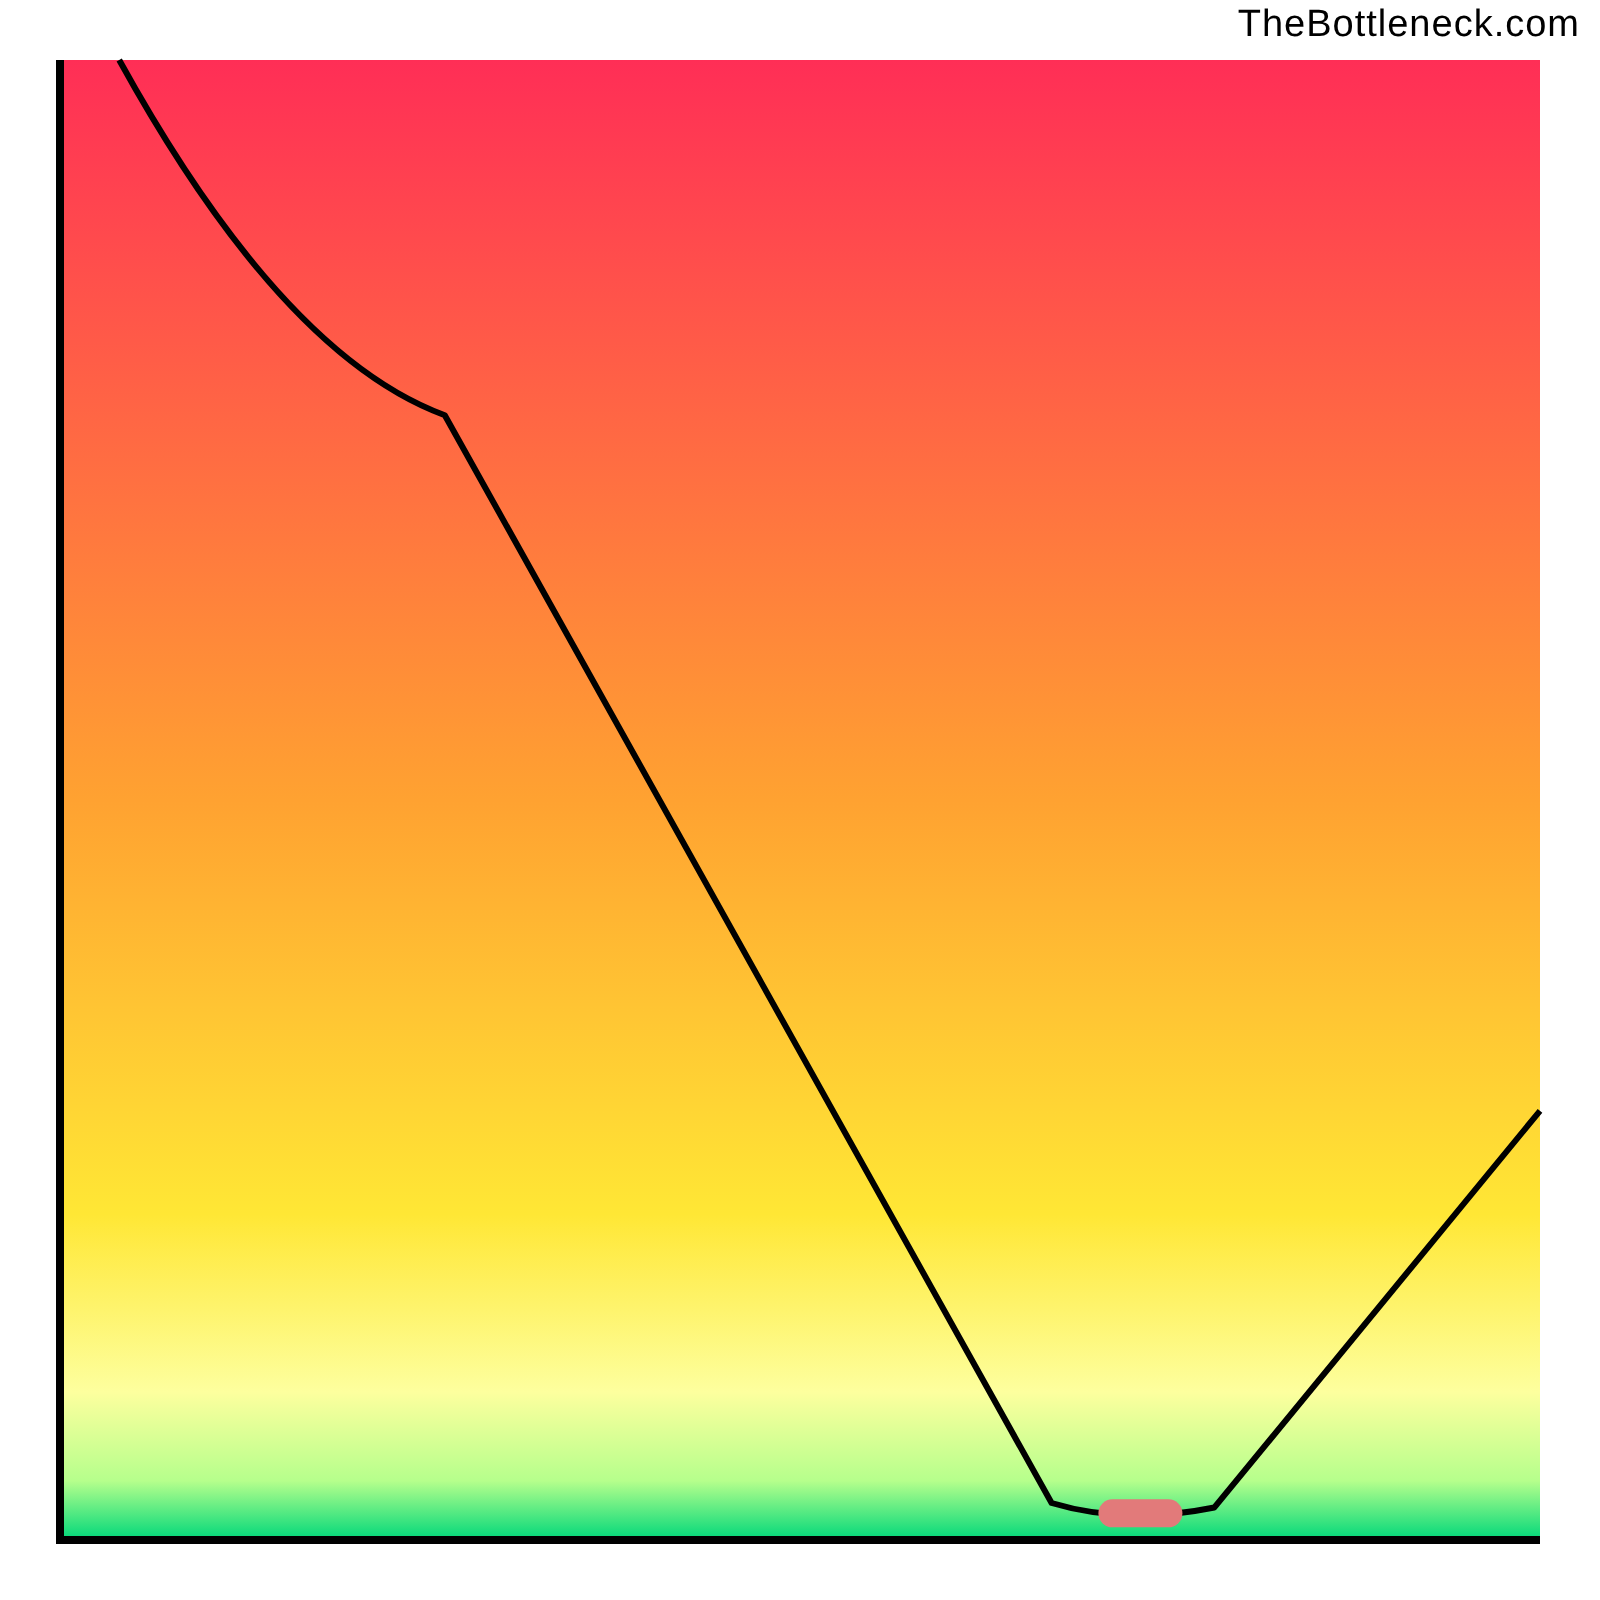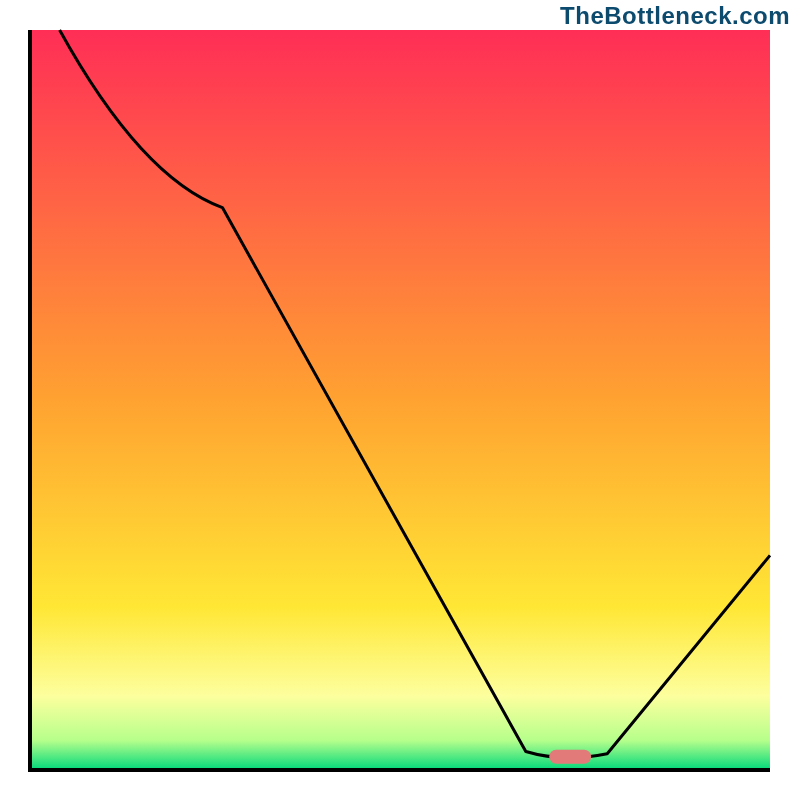--- a/index.html
+++ b/index.html
@@ -12,23 +12,23 @@
   }
   .container {
     position: relative;
     width: 800px;
     height: 800px;
   }
   .watermark {
     position: absolute;
     top: 2px;
     right: 10px;
-    font-size: 24px;
-    font-weight: bold;
-    color: #0c4a6e;
+    font-size: 19px;
+    font-weight: normal;
+    color: #000000;
     letter-spacing: 0.5px;
   }
   svg {
     display: block;
   }
 </style>
 </head>
 <body>
 
 <div class="container">

